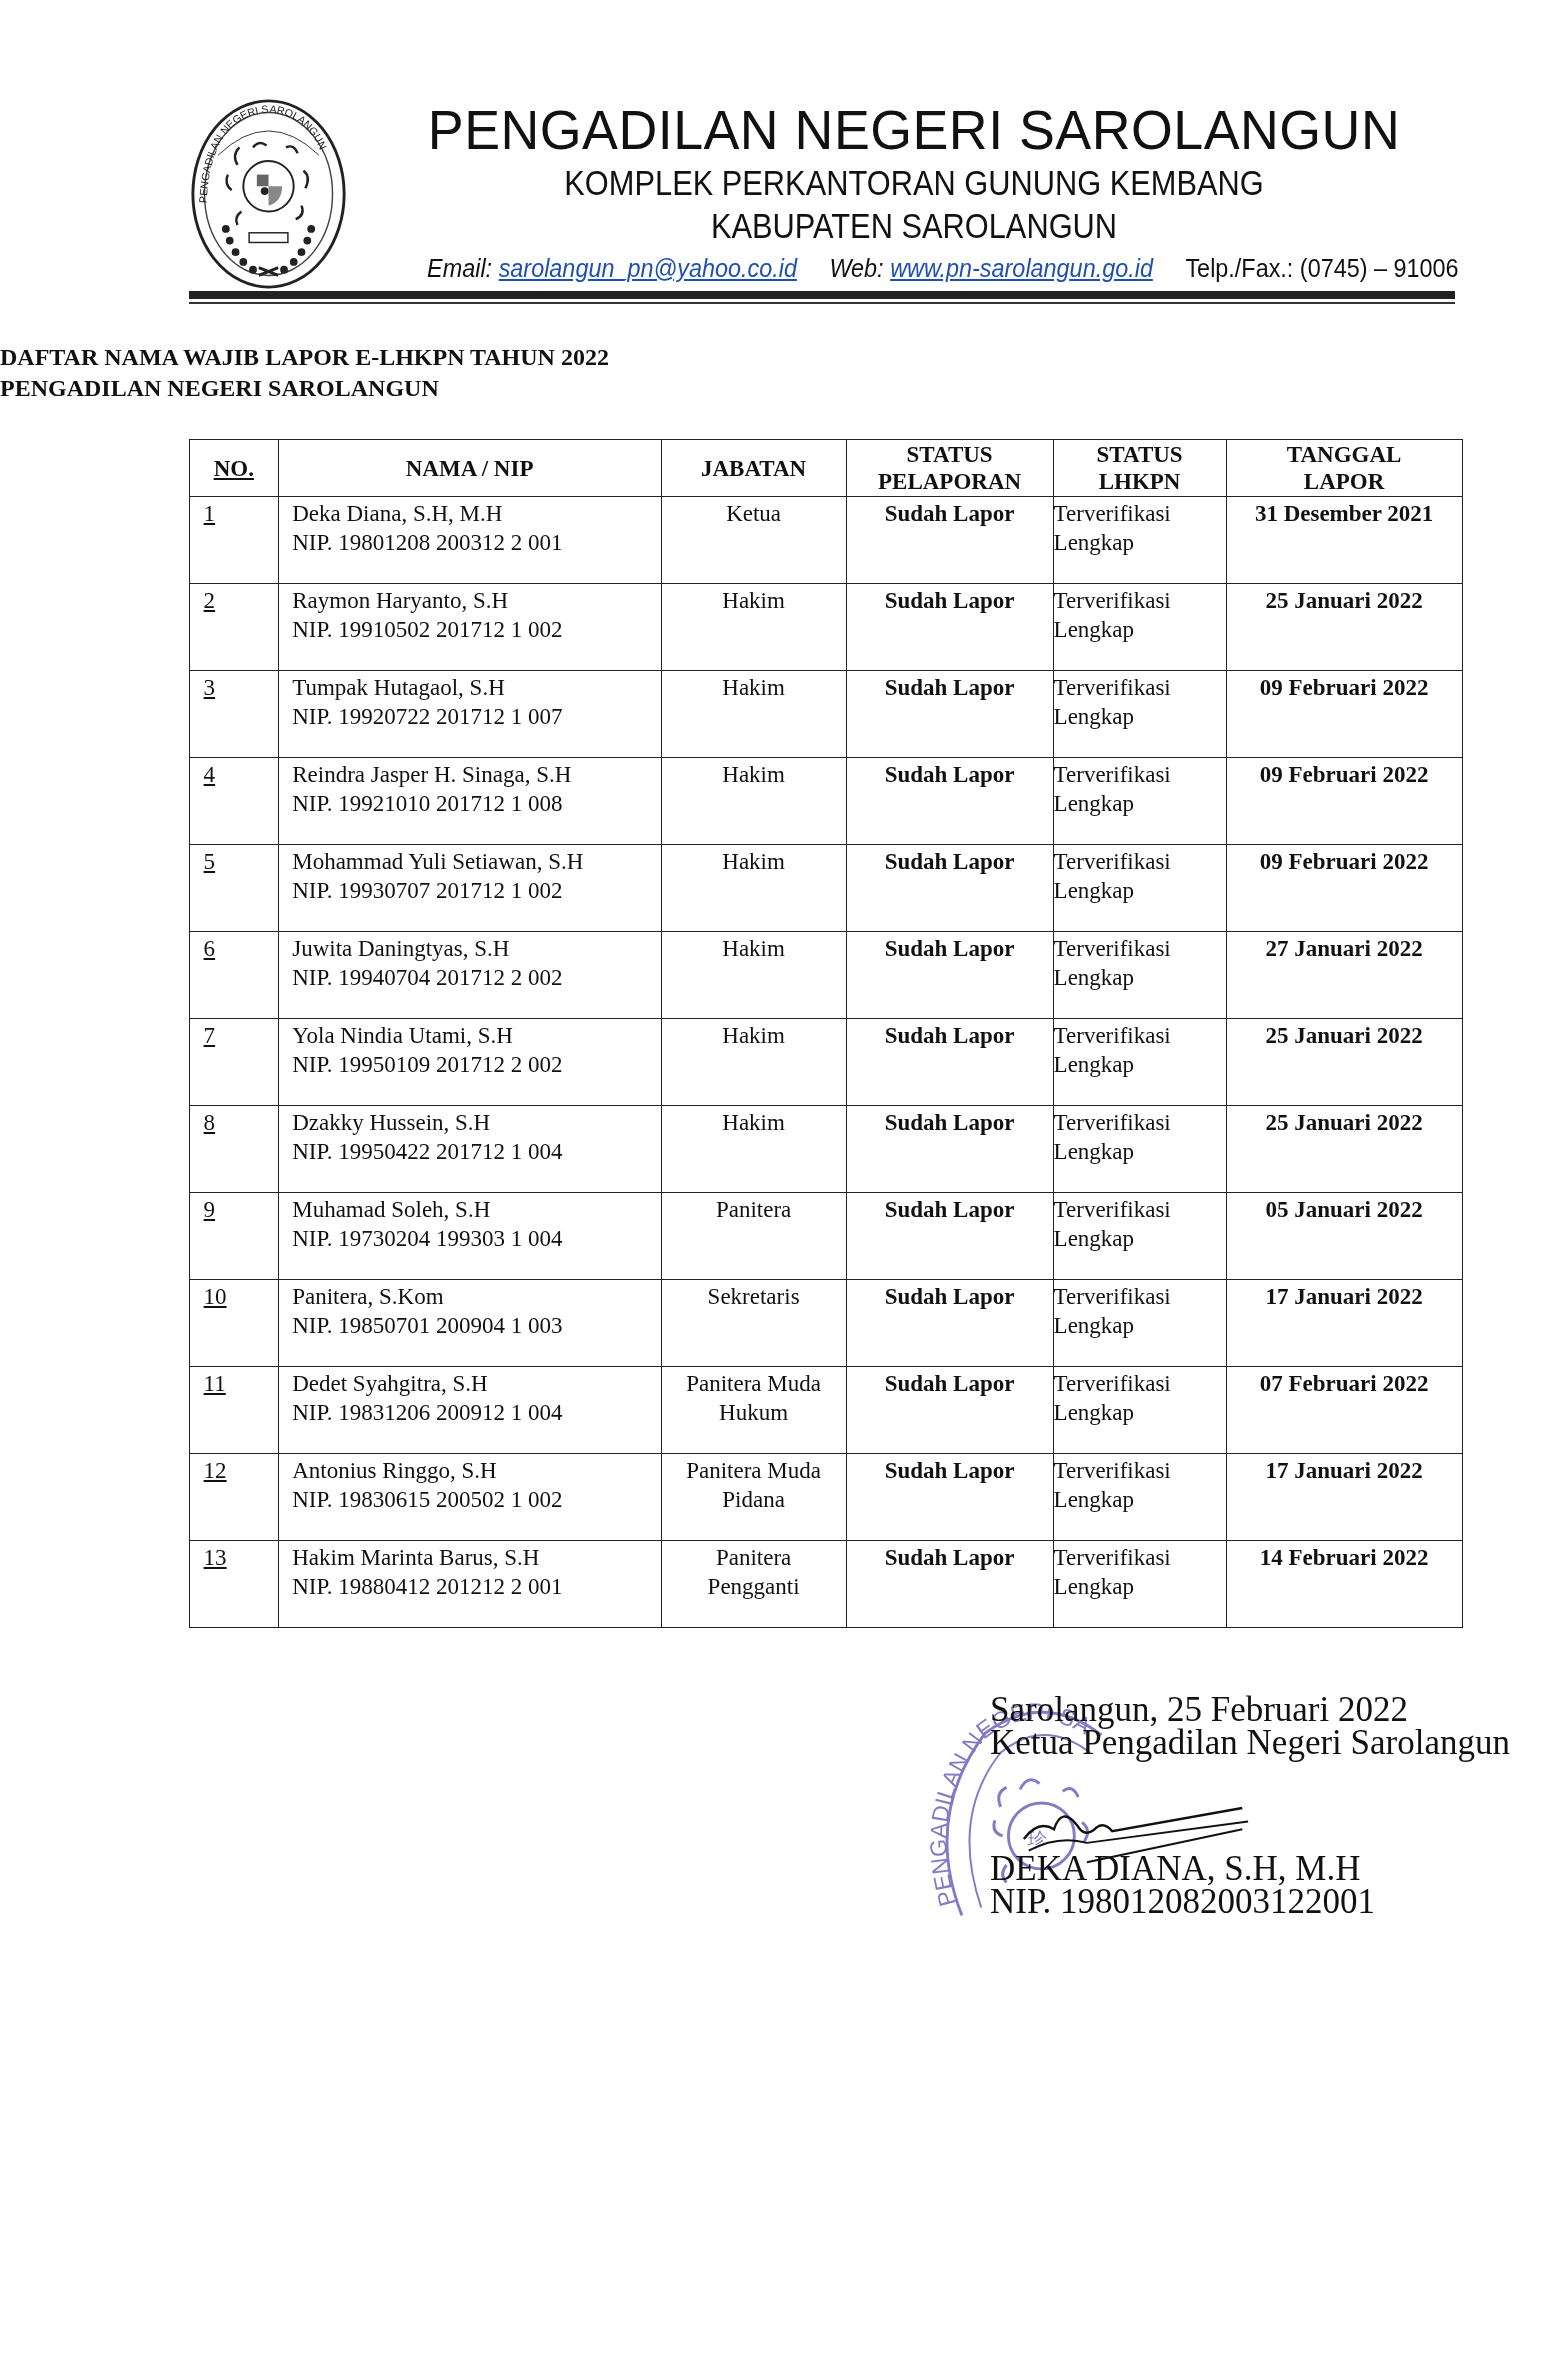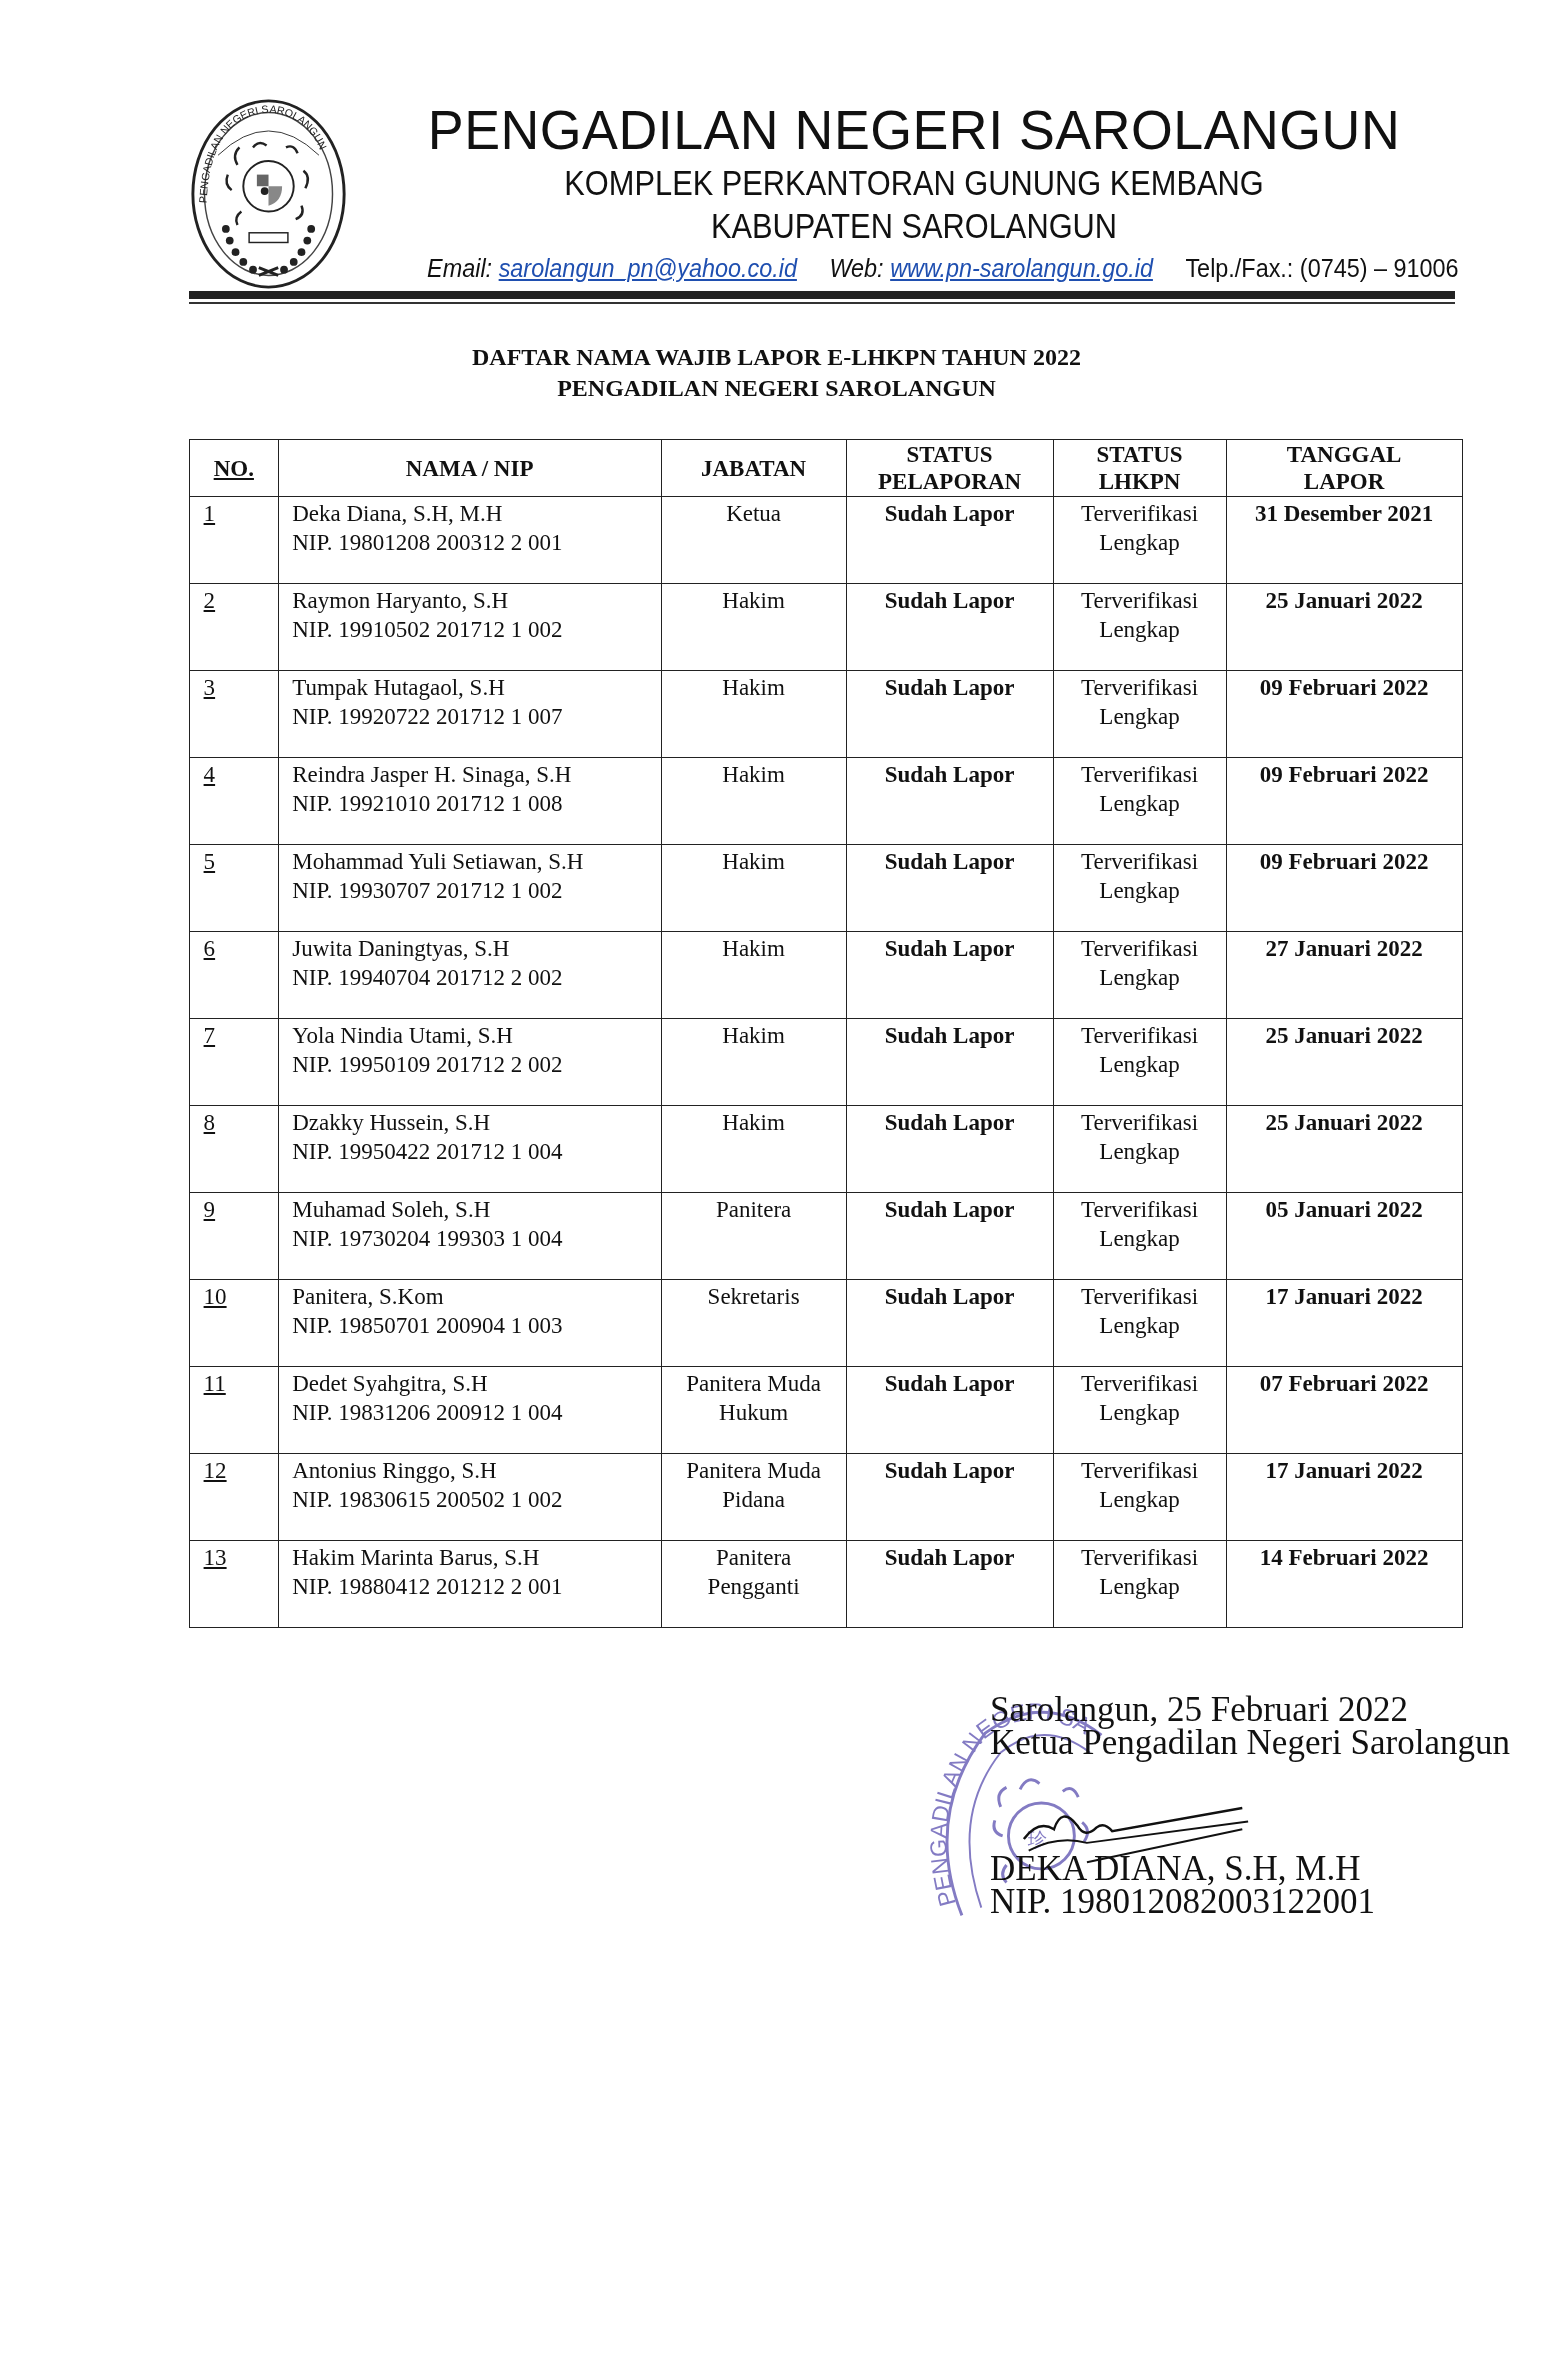--- a/index.html
+++ b/index.html
@@ -8,33 +8,33 @@
   .logo { position: absolute; left: 0; top: 0; width: 160px; height: 194px; }
   .lh-text { position: absolute; left: 184px; top: 0; width: 1082px; text-align: center; font-family: "Liberation Sans", sans-serif; }
   .lh-title { font-size: 56px; letter-spacing: 0.5px; line-height: 62px; margin-top: 1.9px; transform: scaleX(0.96); }
   .lh-sub { font-size: 35px; line-height: 43px; transform: scaleX(0.88); }
   .lh-contact { font-size: 26px; line-height: 39px; font-style: italic; margin-top: 1.9px; transform: scaleX(0.9); white-space: nowrap; }
   .lh-contact .plain { font-style: normal; }
   .lh-contact a { color: #1f4fb0; text-decoration: underline; }
   .rule-thick { position: absolute; left: 189px; top: 291px; width: 1266px; height: 7.8px; background: #222; }
   .rule-thin { position: absolute; left: 189px; top: 302px; width: 1266px; height: 1.9px; background: #333; }
 
-  .doc-title { position: absolute; left: 0; top: 342px; width: 1553px; text-align: center; font-family: "Liberation Serif", serif; font-weight: bold; font-size: 24px; line-height: 31px; }
+  .doc-title { position: absolute; left: 0; top: 342px; width: 1553px; font-family: "Liberation Serif", serif; font-weight: bold; font-size: 24px; line-height: 31px; }
 
   table.lhkpn { position: absolute; left: 189px; top: 439px; border-collapse: collapse; font-family: "Liberation Serif", serif; font-size: 23px; }
   table.lhkpn th, table.lhkpn td { border: 1.9px solid #222; padding: 0; vertical-align: top; }
   table.lhkpn th { font-weight: bold; text-align: center; vertical-align: middle; line-height: 27px; height: 56px; font-size: 23px; }
   table.lhkpn td { height: 86px; line-height: 29px; }
   .c-no { width: 74px; padding-left: 13.6px !important; text-align: left; text-decoration: underline; }
   th.c-no { padding-left: 0 !important; text-align: center; }
   .c-name { width: 382px; }
   .c-name div { padding-left: 13.6px; }
   .c-jab { width: 184px; text-align: center; }
   .c-stat { width: 206px; text-align: center; font-weight: bold; }
-  .c-lhkpn { width: 172px; text-align: center; }
+  .c-lhkpn { width: 172px; text-align: left; }
   .c-tgl { width: 235px; text-align: center; font-weight: bold; }
   td .cell-inner { padding-top: 1.9px; }
 
   .signature { position: absolute; left: 990px; top: 1693px; font-family: "Liberation Serif", serif; font-size: 35px; line-height: 33px; }
   .sig-line { display:block; }
   .sig-gap { height: 93px; }
   .stamp { position: absolute; left: 927px; top: 1700px; width: 223px; height: 233px; opacity: 0.75; }
   .sig-scribble { position: absolute; left: 1019px; top: 1800px; width: 233px; height: 78px; }
 </style>
 </head>

